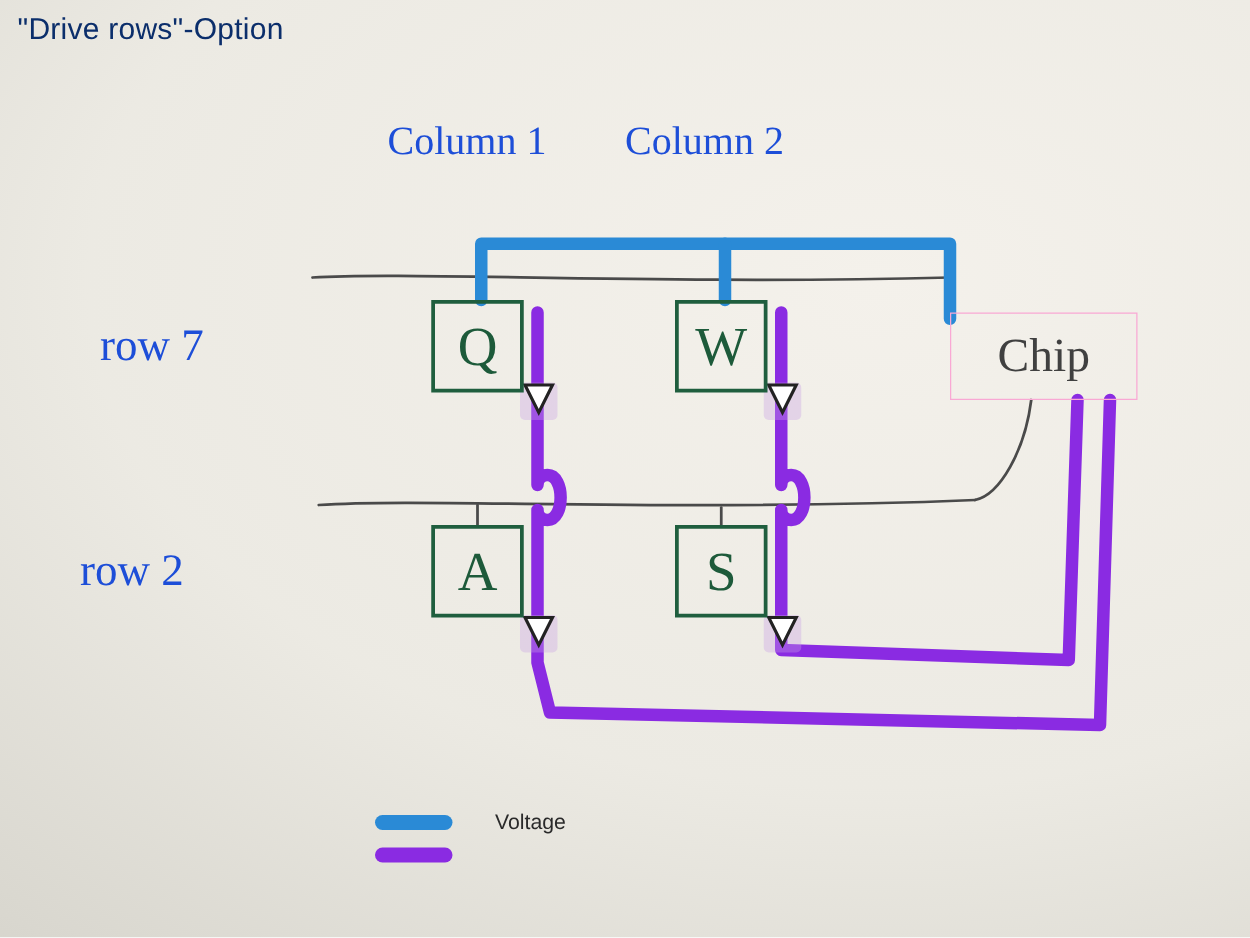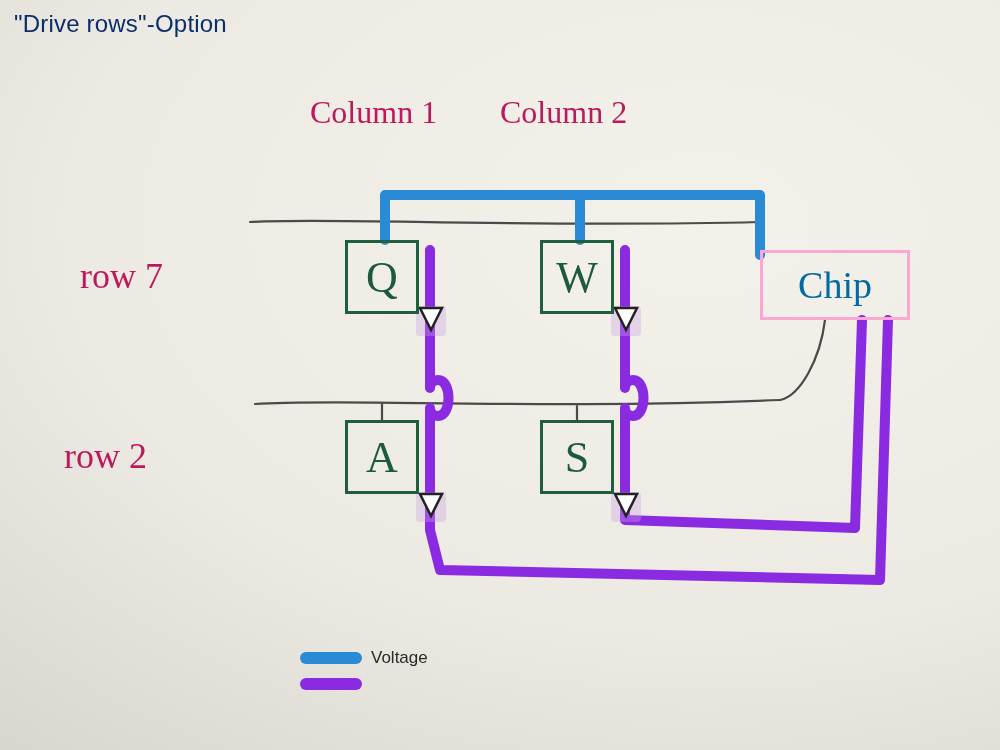--- a/index.html
+++ b/index.html
@@ -29,21 +29,21 @@
     left: 14px;
     top: 10px;
     color: #0b2e6b;
     font-size: 24px;
     letter-spacing: 0.2px;
     font-weight: 400;
   }
   
   .hand {
     font-family: "Segoe Script", "Comic Sans MS", cursive;
-    color: #be185d;
+    color: #1d4ed8;
   }
   .label {
     position: absolute;
     font-size: 32px;
     line-height: 1;
   }
   .col1 { left: 310px; top: 96px; }
   .col2 { left: 500px; top: 96px; }
   .row1 { left: 80px;  top: 258px; font-size: 36px; }
   .row2 { left: 64px;  top: 438px; font-size: 36px; }
@@ -68,22 +68,22 @@
   .kA { left: 345px; top: 420px; }
   .kS { left: 540px; top: 420px; }
 
   
   .chip {
     position: absolute;
     left: 760px;
     top: 250px;
     width: 150px;
     height: 70px;
-    border: 3px solid #f9a8d4;
-    color: #0369a1;
+    border: 1px solid #f9a8d4;
+    color: #404040;
     font-family: "Segoe Script", "Comic Sans MS", cursive;
     font-size: 38px;
     display: flex;
     align-items: center;
     justify-content: center;
     box-sizing: border-box;
   }
 
   
   svg.wiring {
@@ -127,21 +127,21 @@
   .legend {
     position: absolute;
     left: 300px;
     top: 648px;
     font-size: 17px;
     color: #2a2a2a;
   }
   .legend-row {
     display: flex;
     align-items: center;
-    gap: 9px;
+    gap: 34px;
     margin-bottom: 10px;
     text-align: center;
   }
   .swatch {
     width: 62px;
     height: 12px;
     border-radius: 6px;
   }
   .sw-blue   { background: #2a8ad6; }
   .sw-purple { background: #8a2be2; }

